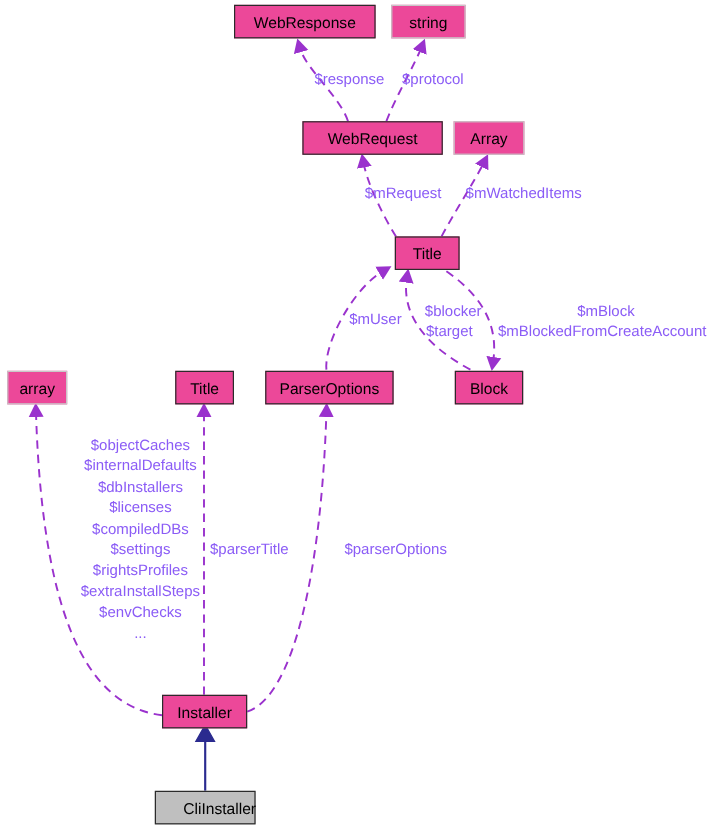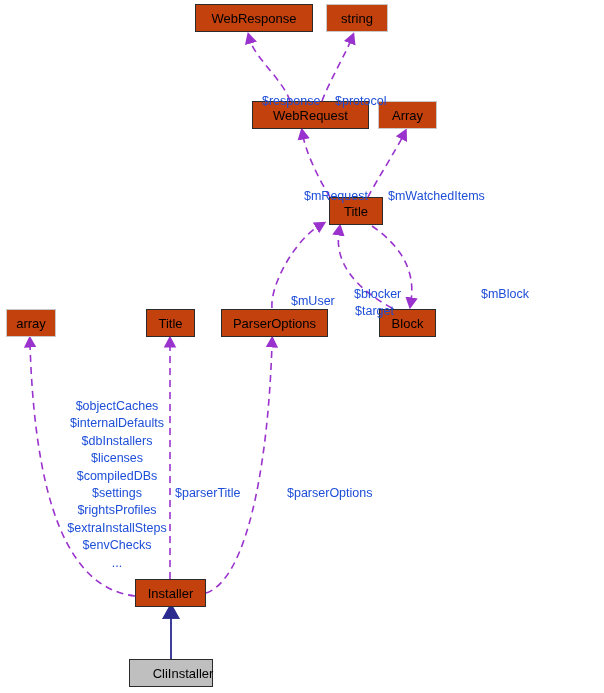--- a/index.html
+++ b/index.html
@@ -1,26 +1,26 @@
 <!DOCTYPE html>
 <html><head>
 <meta charset="utf-8">
 <title>Collaboration diagram</title>
 <style>
   html,body{margin:0;padding:0;background:#ffffff;}
   body{font-family:"Liberation Sans","DejaVu Sans",sans-serif;}
   #canvas{position:relative;width:604px;height:693px;overflow:hidden;background:#fff;}
   #edges{position:absolute;left:0;top:0;width:604px;height:693px;}
   .node{position:absolute;box-sizing:border-box;display:flex;align-items:center;justify-content:center;
-        background:#c2410c;white-space:nowrap;}
+        background:#ec4899;white-space:nowrap;}
   .node .nlabel{font-size:13px;line-height:13px;color:#000;letter-spacing:0px;}
   .node.cls{border:1.5px solid #2b2b2b;}
   .node.ext{border:1.5px solid #c8c8c8;}
   .node.cur{border:1.5px solid #2b2b2b;background:#bfbfbf;}
-  .elabel{position:absolute;font-size:12.5px;line-height:16px;color:#1d4ed8;white-space:nowrap;margin-top:35px;}
+  .elabel{position:absolute;font-size:12.5px;line-height:16px;color:#8b5cf6;white-space:nowrap;}
   .elabel.ctr{text-align:center;}
 </style>
 </head>
 <body>
 
 <div id="canvas">
 
   <svg id="edges" viewBox="0 0 604 693" width="604" height="693" xmlns="http://www.w3.org/2000/svg">
     <defs>
       <marker id="ah-purple" markerWidth="9" markerHeight="9" refX="2.2" refY="4.5" orient="auto" markerUnits="strokeWidth">
@@ -104,20 +104,21 @@
   </div>
 
   <div class="elabel" style="left:262px;top:58px;">$response</div>
   <div class="elabel" style="left:335px;top:58px;">$protocol</div>
   <div class="elabel" style="left:304px;top:153px;">$mRequest</div>
   <div class="elabel" style="left:388px;top:153px;">$mWatchedItems</div>
   <div class="elabel" style="left:291px;top:258px;">$mUser</div>
   <div class="elabel" style="left:354px;top:251px;">$blocker</div>
   <div class="elabel" style="left:355px;top:268px;">$target</div>
   <div class="elabel" style="left:481px;top:251px;">$mBlock</div>
+  <div class="elabel" style="left:415px;top:268px;">$mBlockedFromCreateAccount</div>
   <div class="elabel" style="left:175px;top:450px;">$parserTitle</div>
   <div class="elabel" style="left:287px;top:450px;">$parserOptions</div>
 
   <div id="array-attr-list" class="elabel ctr" style="left: 57px; top: 363px; width: 120px; text-align: center; line-height: 17.4px;">
       <div>$objectCaches</div>
       <div>$internalDefaults</div>
       <div>$dbInstallers</div>
       <div>$licenses</div>
       <div>$compiledDBs</div>
       <div>$settings</div>

